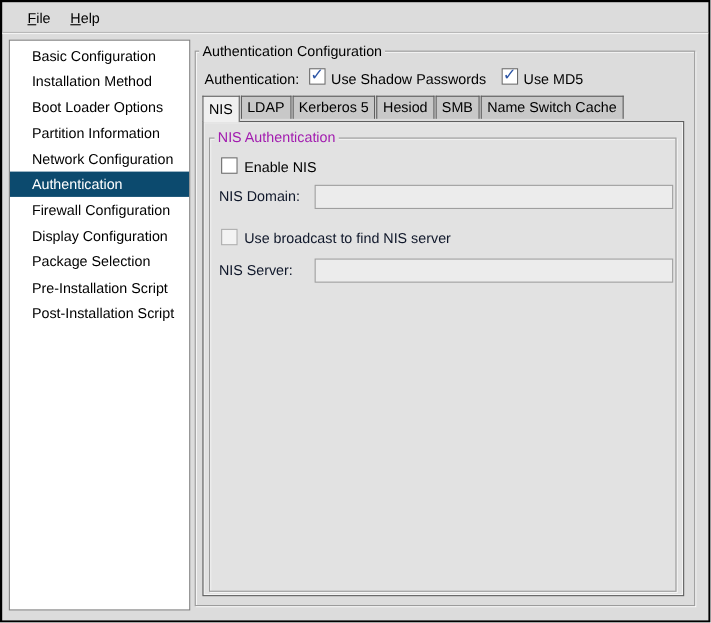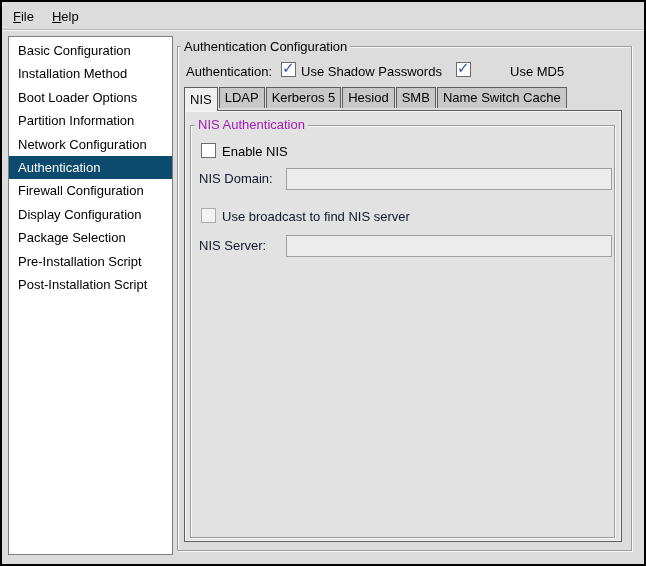--- a/index.html
+++ b/index.html
@@ -3,29 +3,29 @@
 <meta charset="utf-8">
 <style>
   html,body{margin:0;padding:0;background:#ffffff;}
   #window{
     position:relative; width:646px; height:566px; box-sizing:border-box;
     border:2px solid #000000; background:#dcdcdc;
     font-family:"Liberation Sans","DejaVu Sans",sans-serif; font-size:13px; color:#000;
     overflow:hidden;
   }
   
-  .menubar{position:absolute; left:0; top:0; width:642px; height:28px; display:flex; align-items:center; padding-left:2px; box-sizing:border-box;}
+  .menubar{position:absolute; left:0; top:0; width:642px; height:28px; display:flex; align-items:center; padding-left:14px; box-sizing:border-box;}
   .menu-item{display:inline-block; padding:3px 9px; cursor:default;}
   .menu-item .mn{display:inline-block;}
   .menu-item .mn::first-letter{text-decoration:underline;}
   .menubar-sep{position:absolute; left:0; top:27px; width:642px; height:0; border-top:1px solid #b8b8b8; border-bottom:1px solid #f3f3f3;}
   
   .sidebar{position:absolute; left:6px; top:34px; width:165px; height:519px; box-sizing:border-box;
     background:#ffffff; border:1px solid #7d7d7d; padding-top:2px; overflow:hidden;}
-  .list-item{height:23.4px; line-height:23.4px; padding-left:9px; white-space:nowrap; cursor:default;}
+  .list-item{height:23.4px; line-height:23.4px; padding-left:20px; white-space:nowrap; cursor:default;}
   .list-item.selected{background:#0c4a6e; color:#ffffff;}
   
   .frame{position:absolute; box-sizing:border-box; border:1px solid #9c9c9c;
     box-shadow:1px 1px 0 #f8f8f8, inset 1px 1px 0 #f8f8f8;}
   .main-frame{left:175px; top:44px; width:455px; height:505px;}
   .nis-frame{left:188px; top:123px; width:425px; height:413px; z-index:2;}
   .frame-label{position:absolute; line-height:15px; padding:0 3px; white-space:nowrap; z-index:4;}
   .main-frame-label{left:179px; top:37px; background:#dcdcdc;}
   .nis-frame-label{left:193px; top:115px; background:#e2e2e2; color:#a21caf;}
   
@@ -80,21 +80,21 @@
   <span class="frame-label main-frame-label">Authentication Configuration</span>
 
   <span class="label" style="left:184px; top:62px;">Authentication:</span>
   <span class="checkbox checked" style="left:279px; top:60px;">
     <span class="check">✓</span>
   </span>
   <span class="label" style="left:299px; top:62px;">Use Shadow Passwords</span>
   <span class="checkbox checked" style="left:454px; top:60px;">
     <span class="check">✓</span>
   </span>
-  <span class="label" style="left:474px; top:62px;margin-left:34px;">Use MD5</span>
+  <span class="label" style="left:474px; top:62px;">Use MD5</span>
 
   <div class="tab-bar">
       <div class="tab active">NIS</div>
       <div class="tab">LDAP</div>
       <div class="tab">Kerberos 5</div>
       <div class="tab">Hesiod</div>
       <div class="tab">SMB</div>
       <div class="tab">Name Switch Cache</div>
     </div>
   <div class="notebook-page"></div>

